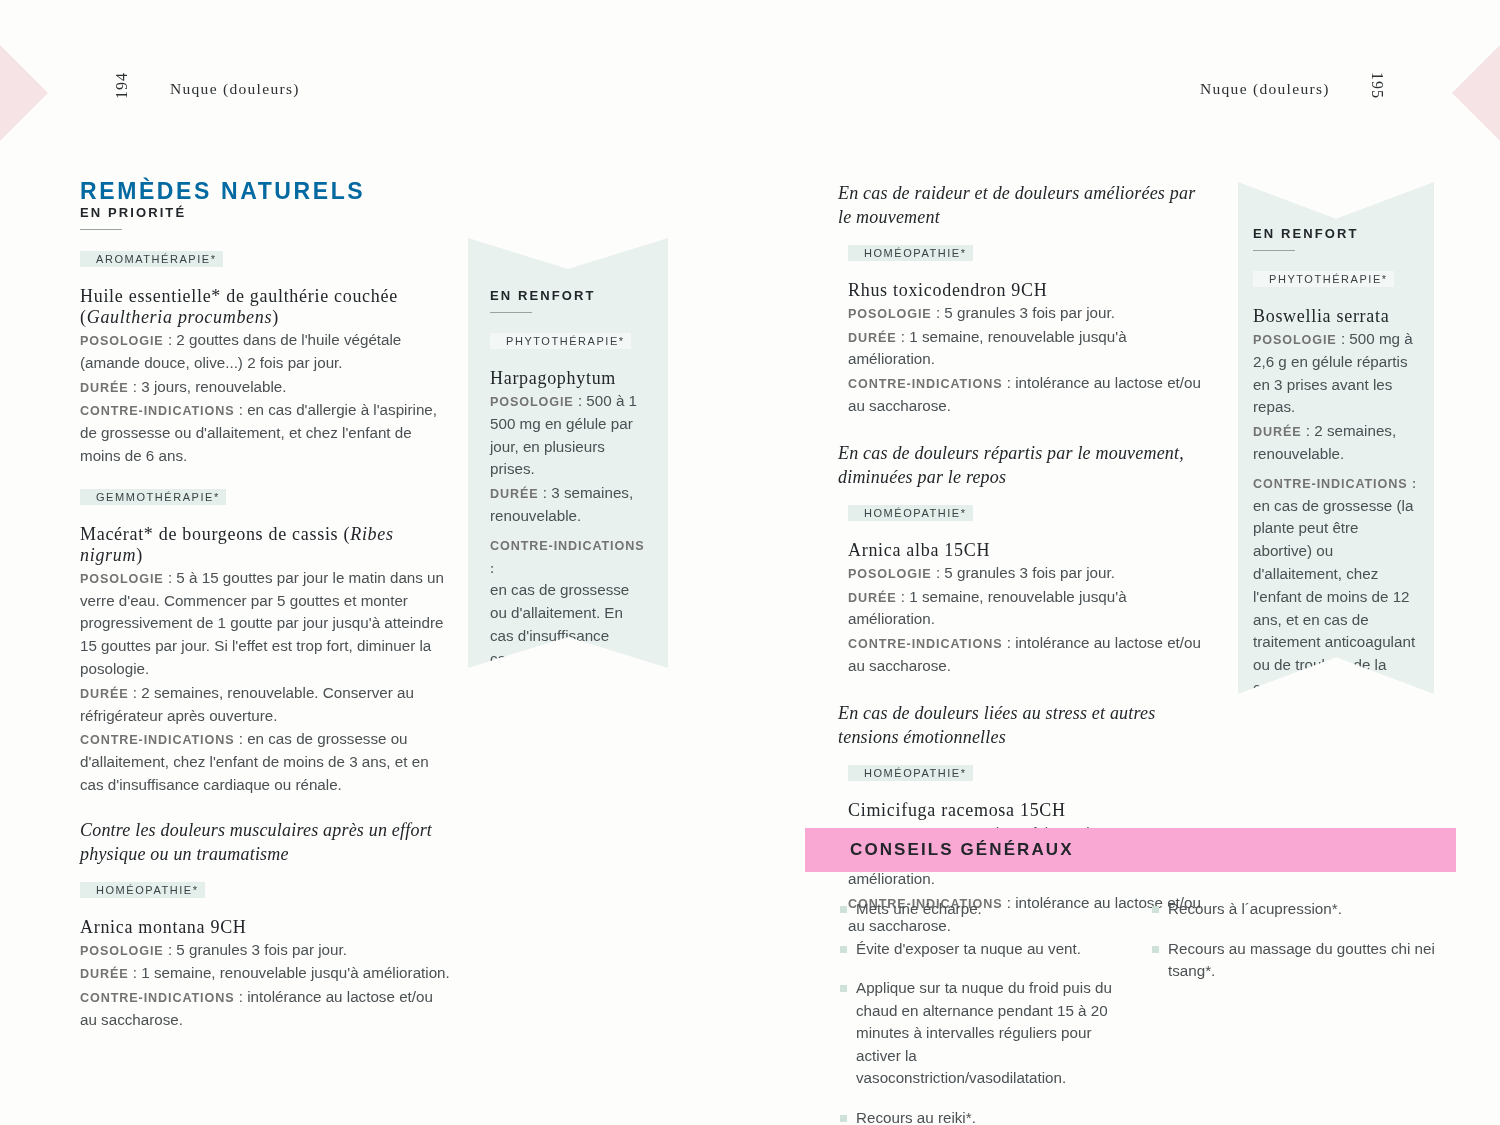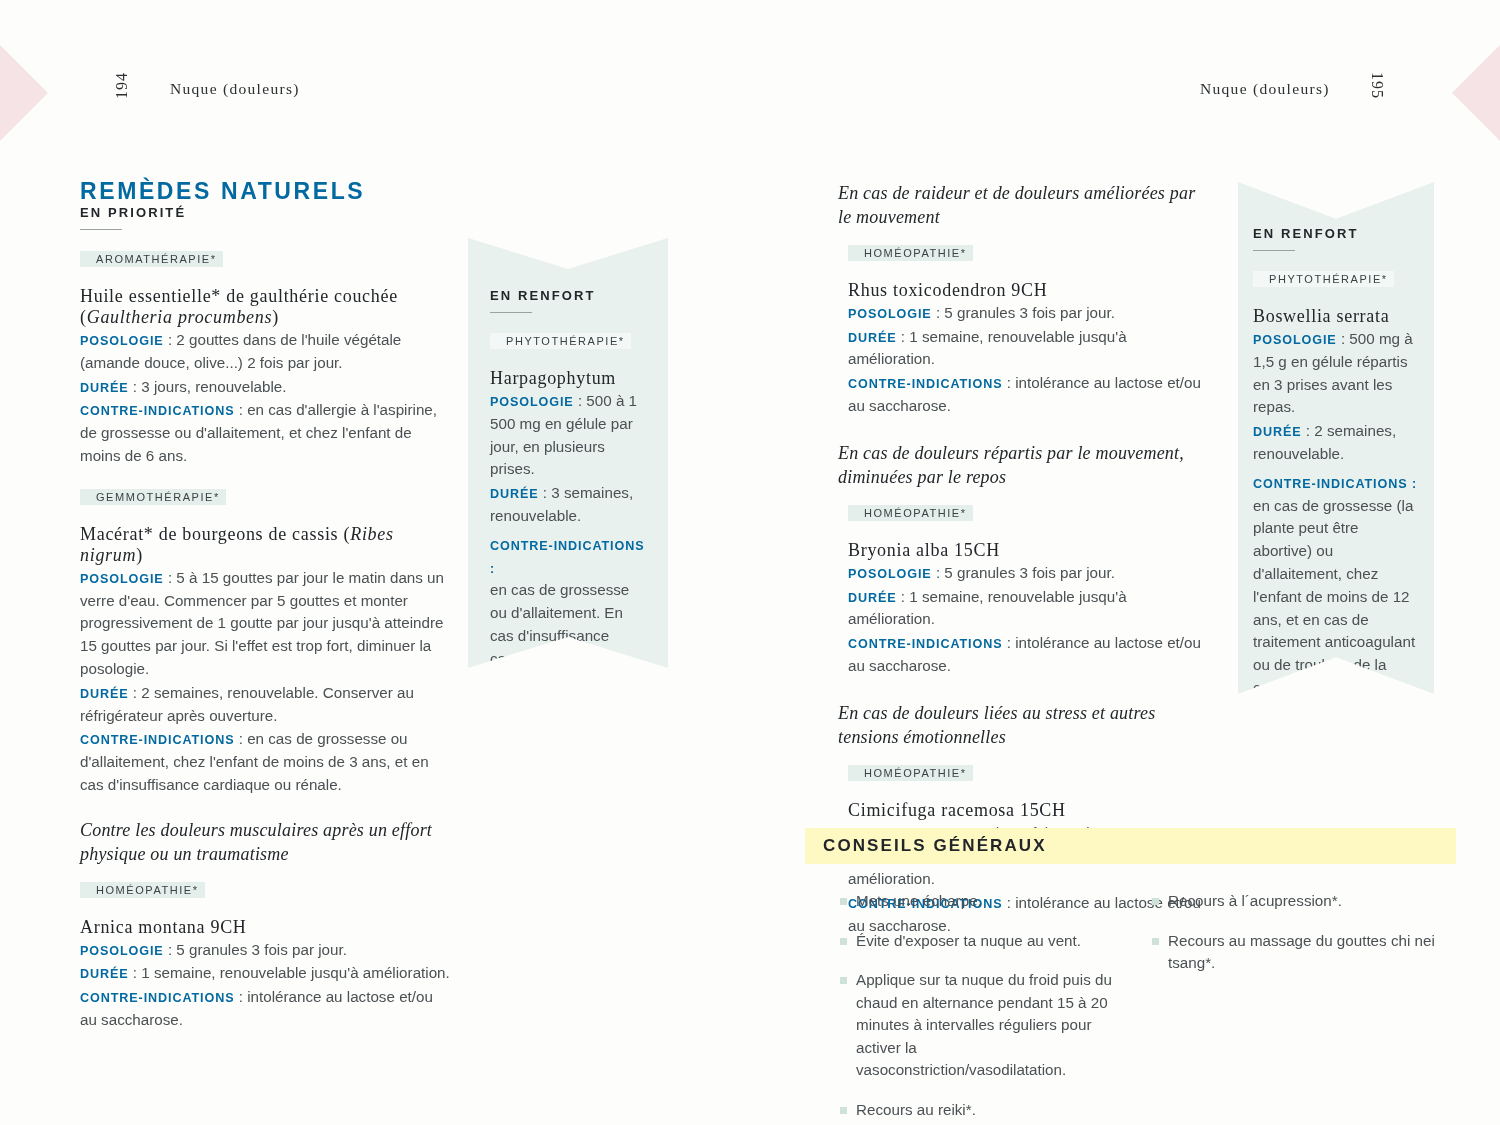--- a/index.html
+++ b/index.html
@@ -82,21 +82,21 @@
     font-size:18px;letter-spacing:.7px;color:#22262a;
     margin-top:17px;
   }
   .remedy i{font-style:italic;}
   .body{
     font-size:15.2px;line-height:1.5;color:#4a5053;
     margin-top:1px;
   }
   .body b{
     font-weight:700;font-size:12.6px;letter-spacing:.9px;
-    color:#0369a1;text-transform:uppercase;
+    color:#737373;text-transform:uppercase;
   }
   .lead{
     font-family:"Liberation Serif", serif;
     font-style:italic;font-size:18px;line-height:1.33;
     color:#22262a;letter-spacing:.2px;
   }
   .blk{margin-top:19px;}
   .blk-sm{margin-top:13px;}
 
   
@@ -104,24 +104,24 @@
     position:absolute;
     background:#e9f1ee;
     -webkit-clip-path:polygon(0 0, 50% 7.2%, 100% 0, 100% 100%, 50% 92.8%, 0 100%);
     clip-path:polygon(0 0, 50% 7.2%, 100% 0, 100% 100%, 50% 92.8%, 0 100%);
   }
   .ribbon .inner{position:absolute;left:0;right:0;}
 
   
   .conseils{position:absolute;}
   .conseils-head{
-    background:#fef9c3;
-    height:36px;
+    background:#f9a8d4;
+    height:44px;
     display:flex;align-items:center;
-    padding-left:18px;
+    padding-left:45px;
   }
   .conseils-head .t{
     font-size:17px;font-weight:700;letter-spacing:2.1px;color:#22262a;
   }
   .conseils-cols{display:flex;margin-top:26px;}
   .ccol{width:290px;}
   .ccol+.ccol{margin-left:22px;}
   .tip{display:flex;margin-bottom:17px;}
   .bullet{
     width:7px;height:7px;background:#cfe2da;
@@ -208,21 +208,21 @@
         <div class="body"><b>POSOLOGIE</b><span> : 5 granules 3 fois par jour.</span></div>
         <div class="body"><b>DURÉE</b><span> : 1 semaine, renouvelable jusqu'à amélioration.</span></div>
         <div class="body"><b>CONTRE-INDICATIONS</b><span> : intolérance au lactose et/ou au saccharose.</span></div>
       </div>
     </div>
 
     <div style="margin-top:24px;">
       <div class="lead">En cas de douleurs répartis par le mouvement, diminuées par le repos</div>
       <div class="blk-sm" style="padding-left:10px;">
         <span class="tag">HOMÉOPATHIE*</span>
-        <div class="remedy">Bryonia alba 15CH</div>
+        <div class="remedy">Arnica alba 15CH</div>
         <div class="body"><b>POSOLOGIE</b><span> : 5 granules 3 fois par jour.</span></div>
         <div class="body"><b>DURÉE</b><span> : 1 semaine, renouvelable jusqu'à amélioration.</span></div>
         <div class="body"><b>CONTRE-INDICATIONS</b><span> : intolérance au lactose et/ou au saccharose.</span></div>
       </div>
     </div>
 
     <div style="margin-top:24px;">
       <div class="lead">En cas de douleurs liées au stress et autres tensions émotionnelles</div>
       <div class="blk-sm" style="padding-left:10px;">
         <span class="tag">HOMÉOPATHIE*</span>
@@ -234,21 +234,21 @@
     </div>
   </div>
 
   <div class="ribbon" style="left:1238px;top:182px;width:196px;height:512px;">
     <div class="inner" style="left:15px;right:14px;top:44px;">
       <div class="kicker">EN RENFORT</div>
       <div class="kicker-rule"></div>
       <div style="margin-top:18px;">
         <span class="tag" style="background:#f3f8f6;">PHYTOTHÉRAPIE*</span>
         <div class="remedy">Boswellia serrata</div>
-        <div class="body"><b>POSOLOGIE</b><span> : 500 mg à 1,5 g en gélule répartis en 3 prises avant les repas.</span></div>
+        <div class="body"><b>POSOLOGIE</b><span> : 500 mg à 2,6 g en gélule répartis en 3 prises avant les repas.</span></div>
         <div class="body"><b>DURÉE</b><span> : 2 semaines, renouvelable.</span></div>
         <div class="body" style="margin-top:6px;"><b>CONTRE-INDICATIONS :</b></div>
         <div class="body" style="margin-top:0;">en cas de grossesse (la plante peut être abortive) ou d'allaitement, chez l'enfant de moins de 12 ans, et en cas de traitement anticoagulant ou de troubles de la coagulation. En cas de doute, consulter son médecin traitant.</div>
       </div>
     </div>
   </div>
 
   <div class="conseils" style="left:805px;top:828px;width:651px;">
     <div class="conseils-head">
       <div class="t">CONSEILS GÉNÉRAUX</div>

